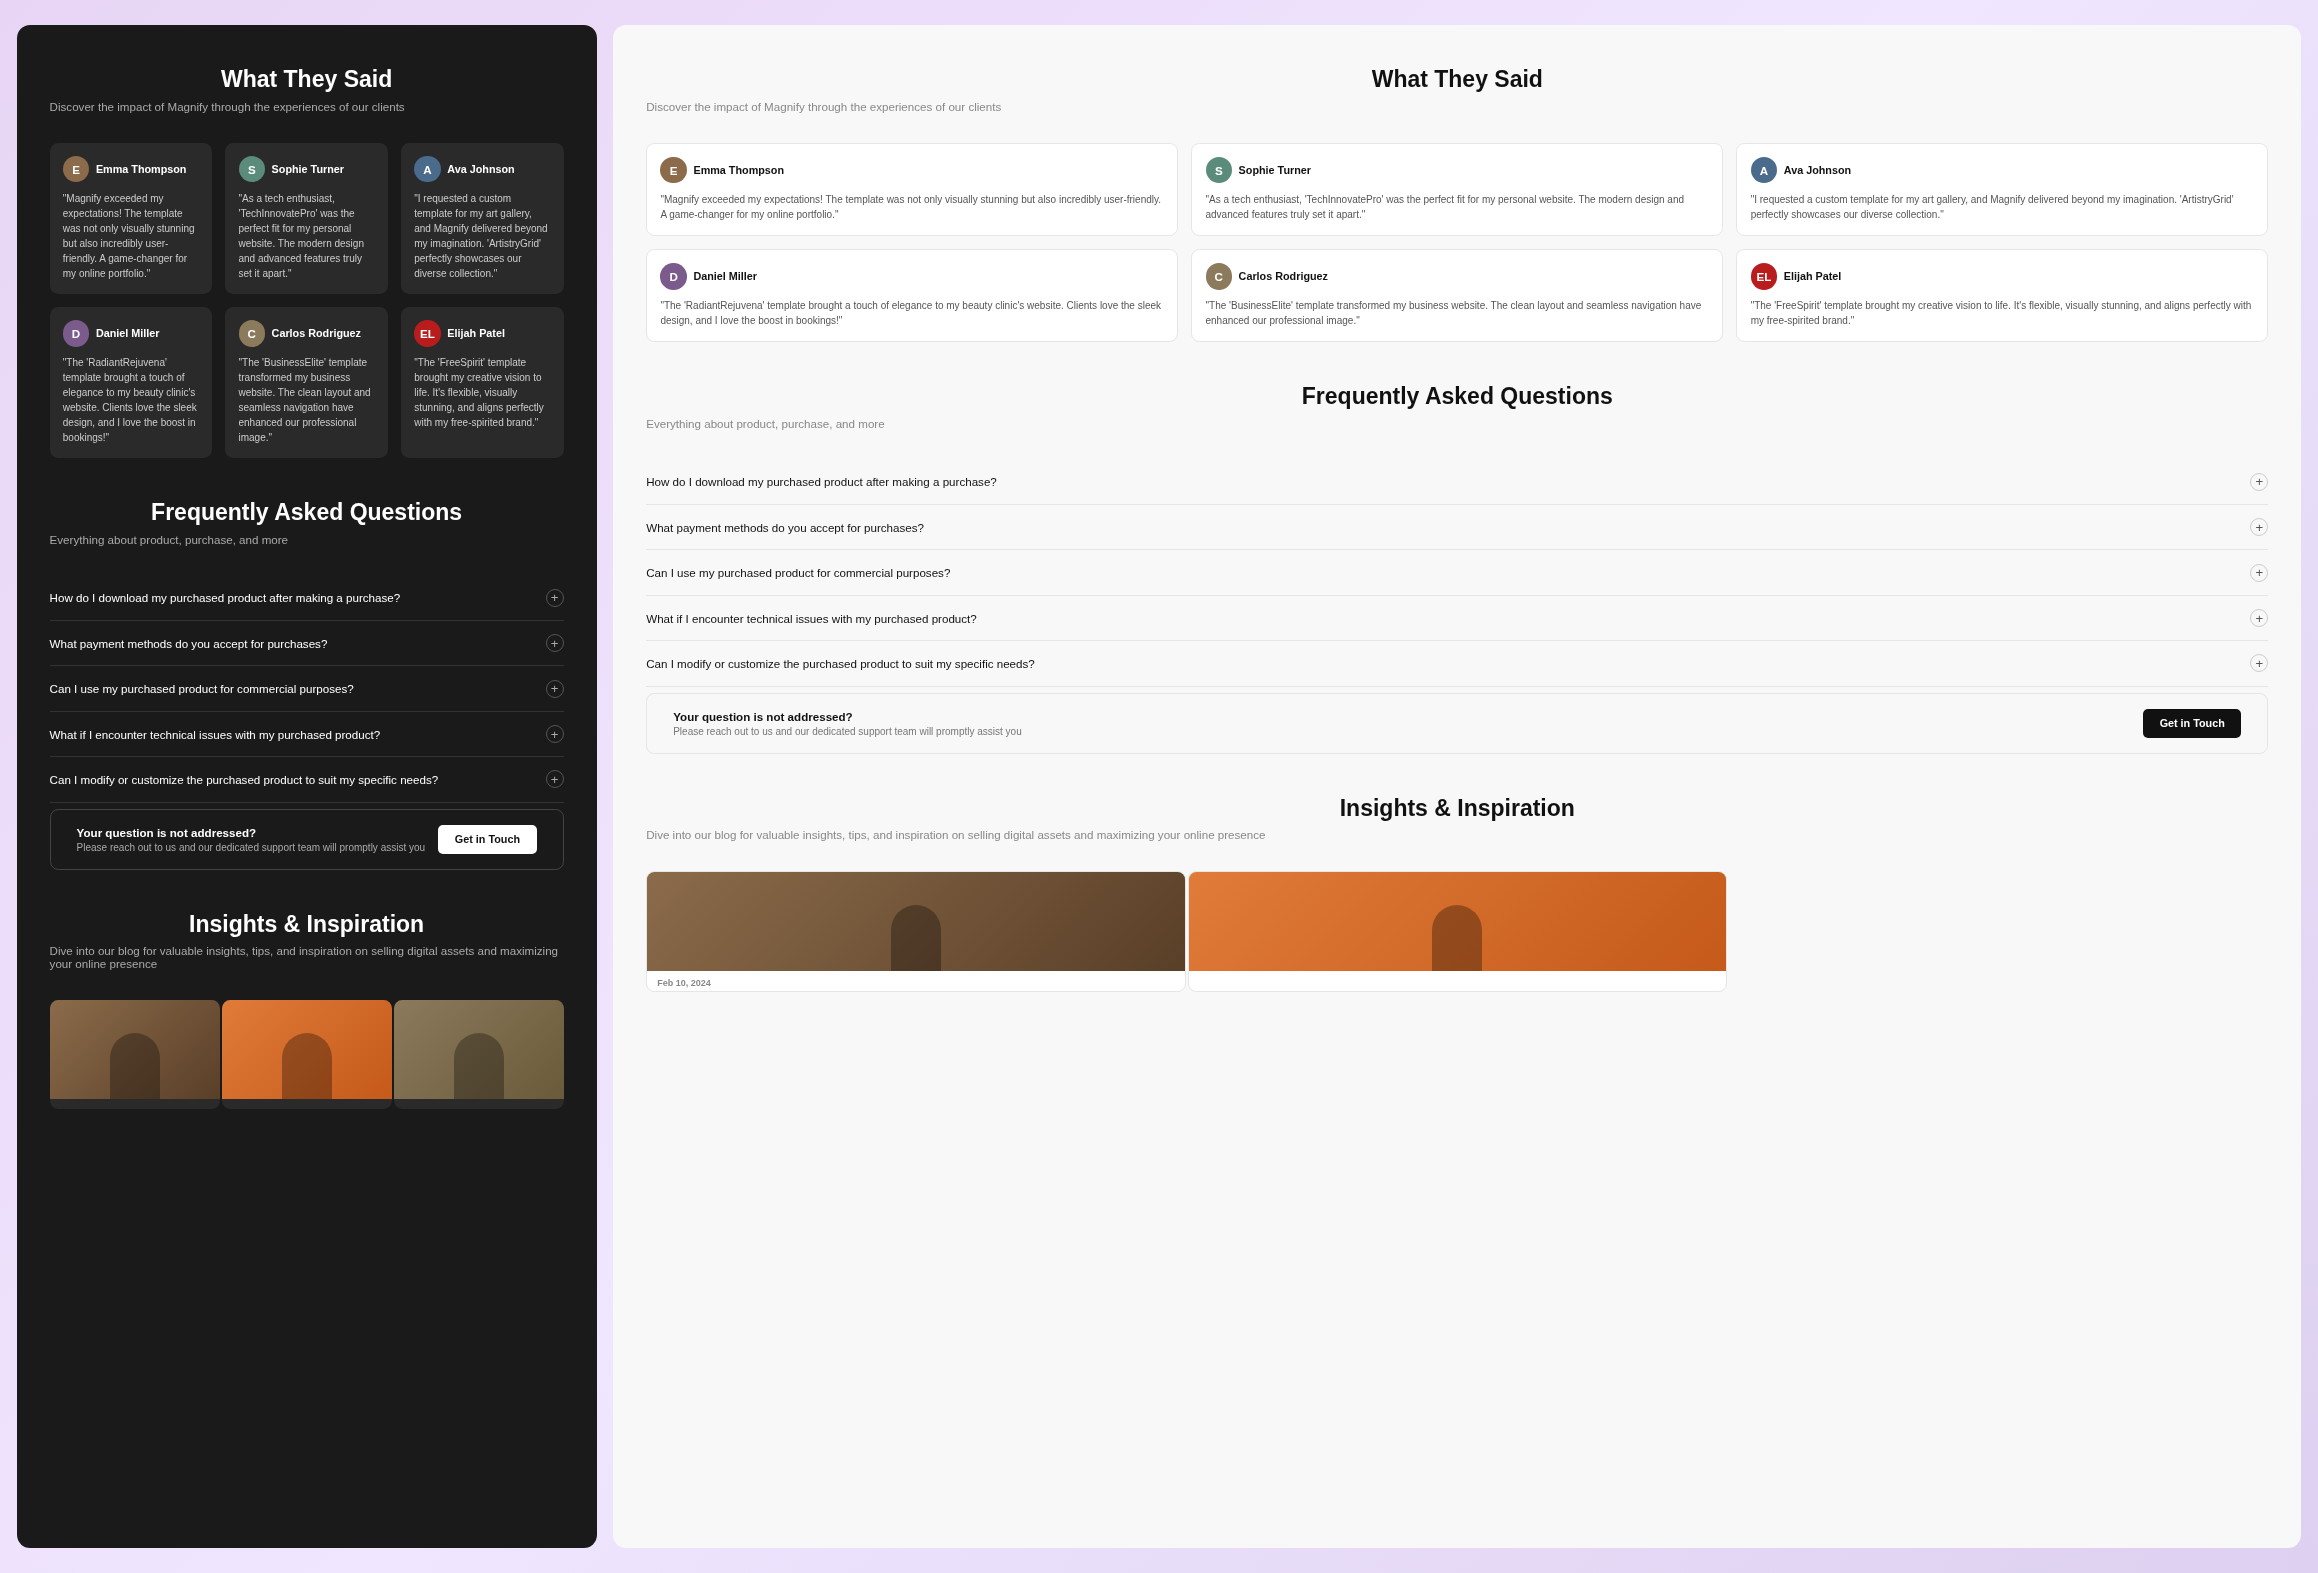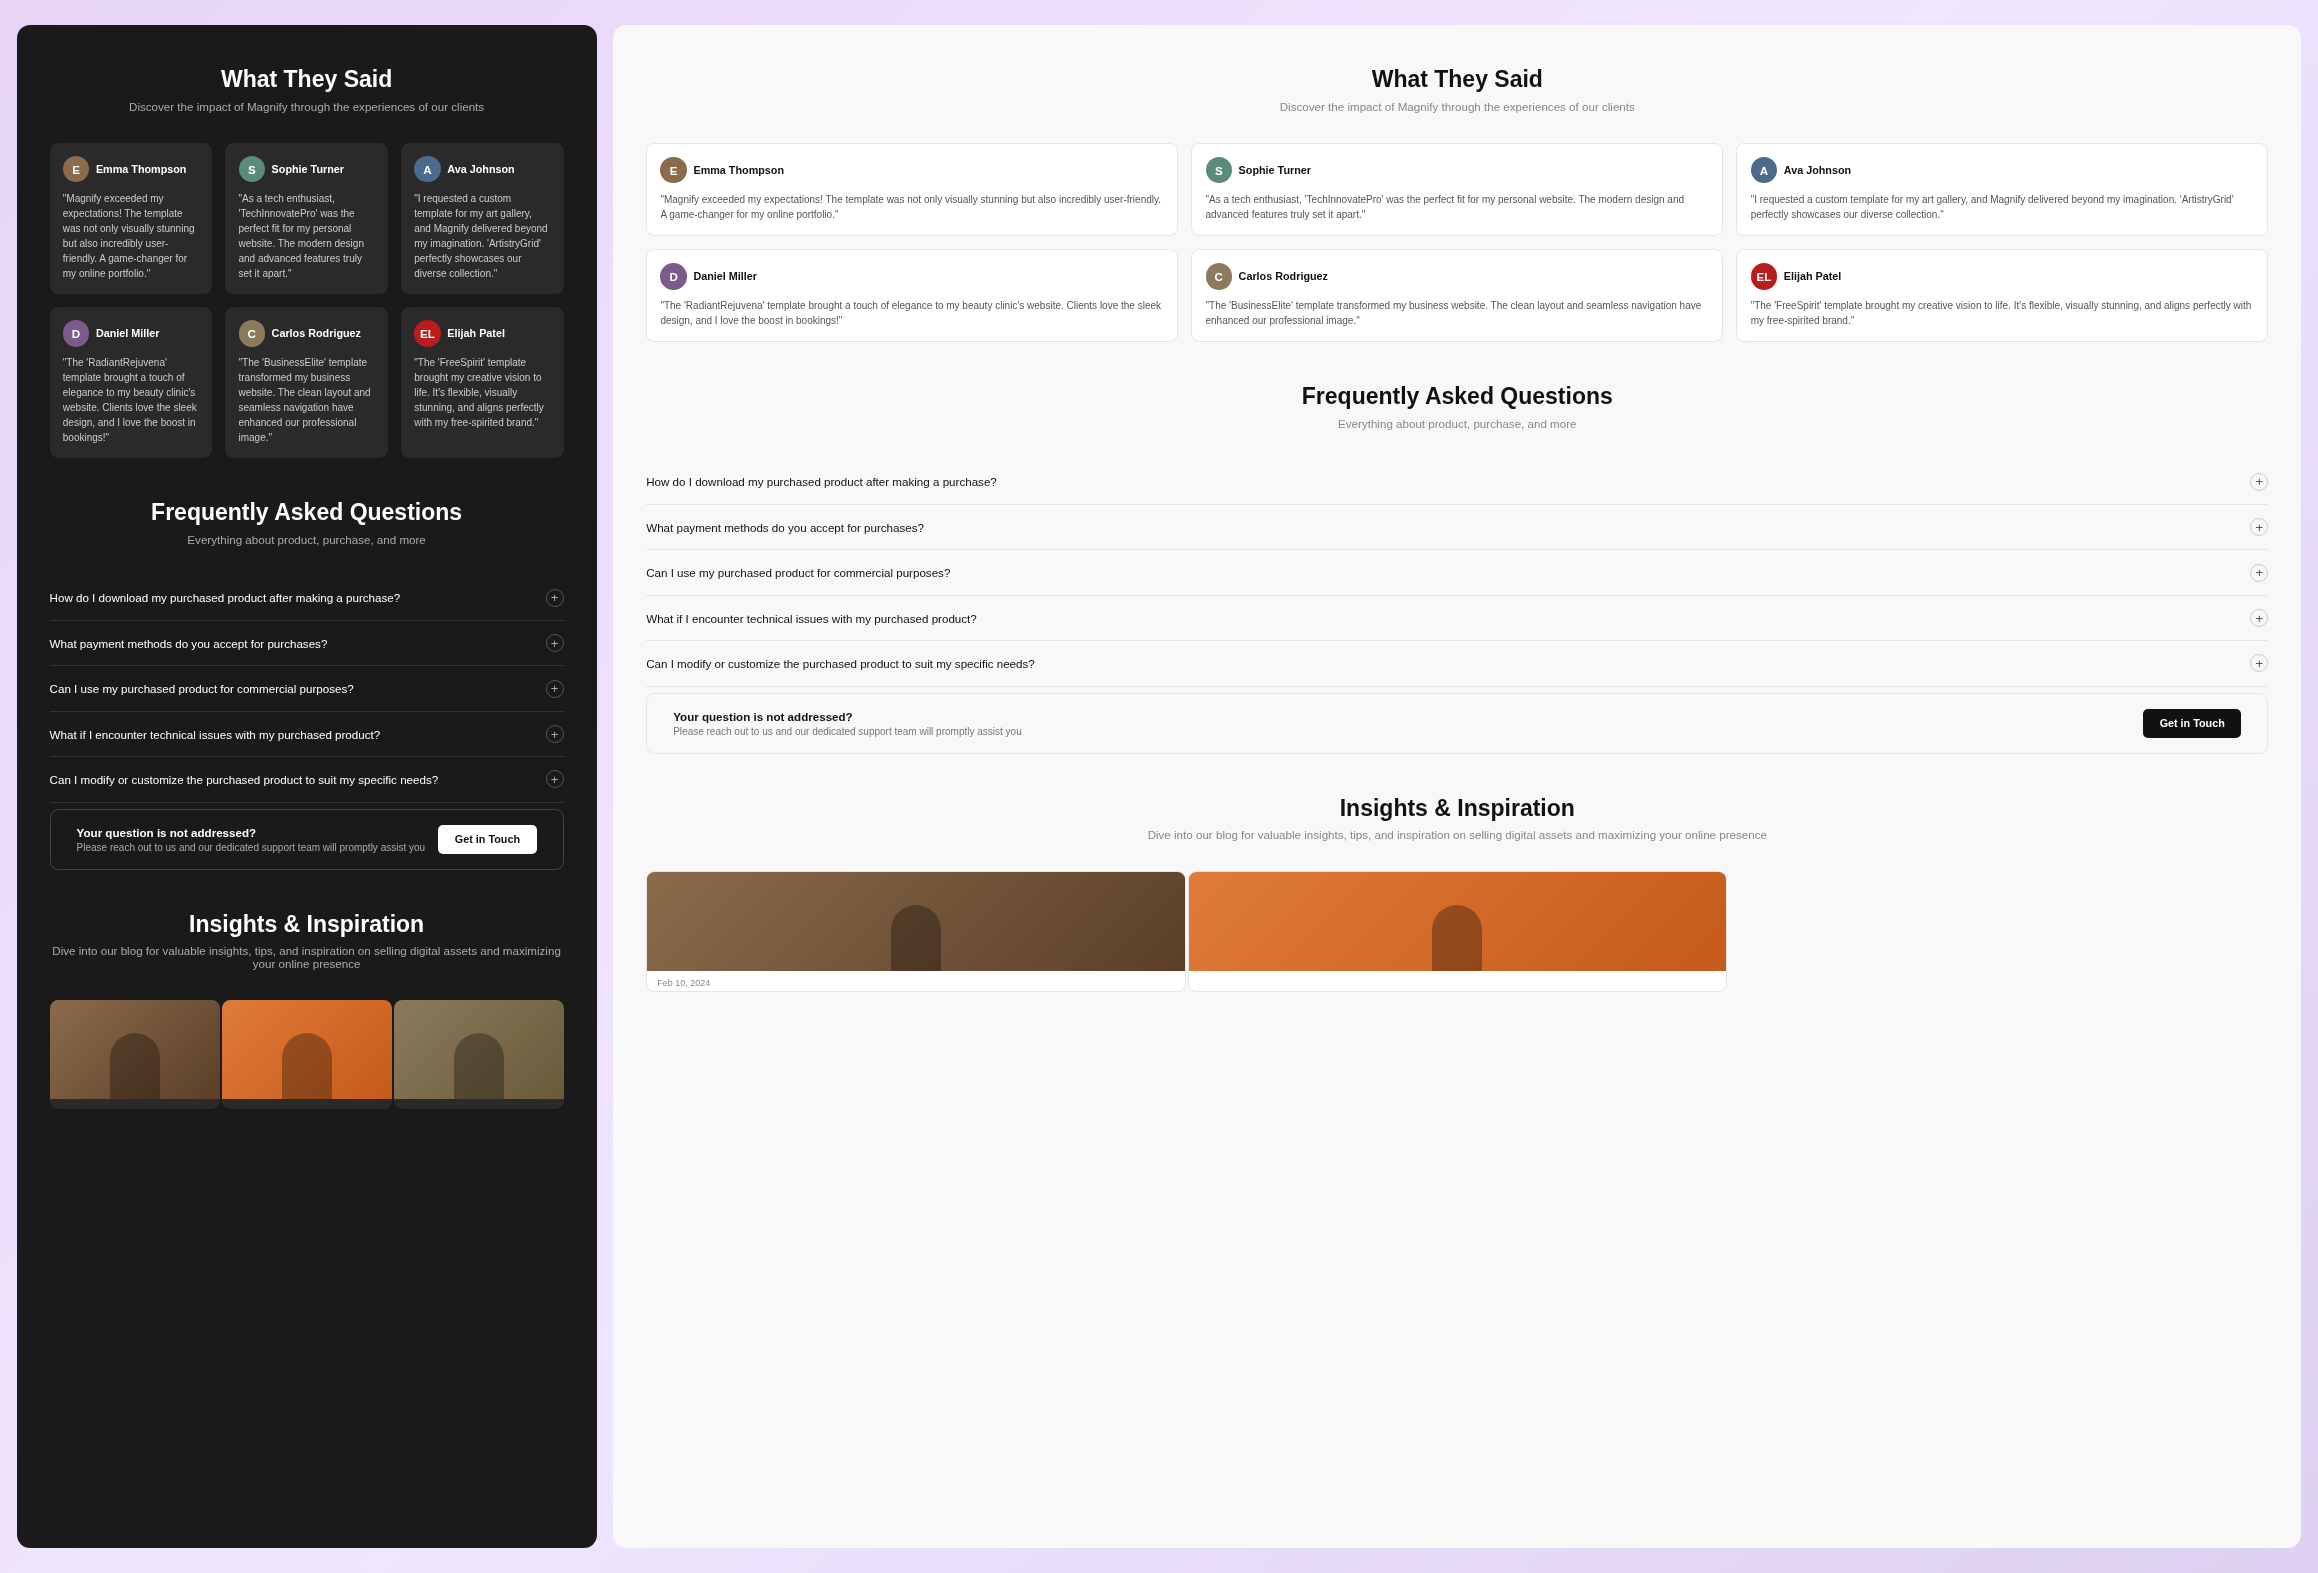--- a/index.html
+++ b/index.html
@@ -34,21 +34,21 @@
     }
 
     
     .section-title {
       text-align: center;
       font-size: 23px;
       font-weight: 700;
       margin-bottom: 6.6px;
     }
     .section-subtitle {
-      text-align: center;
+      text-align: left;
       font-size: 11.6px;
       color: #888;
       margin-bottom: 30px;
     }
     .dark-panel .section-subtitle { color: #aaa; }
 
     
     .testimonials-grid {
       display: grid;
       grid-template-columns: 1fr 1fr 1fr;
@@ -180,20 +180,21 @@
       color: #fff;
     }
 
     
     .insights-section {}
     .insights-grid {
       display: grid;
       grid-template-columns: 1fr 1fr 1fr;
       gap: 2px;
       margin-top: 16px;
+      font-weight: bold;
     }
     .blog-card {
       border-radius: 8.3px;
       overflow: hidden;
       background: #2a2a2a;
     }
     .light-panel .blog-card {
       background: #fff;
       border: 0.8px solid #e5e5e5;
     }

